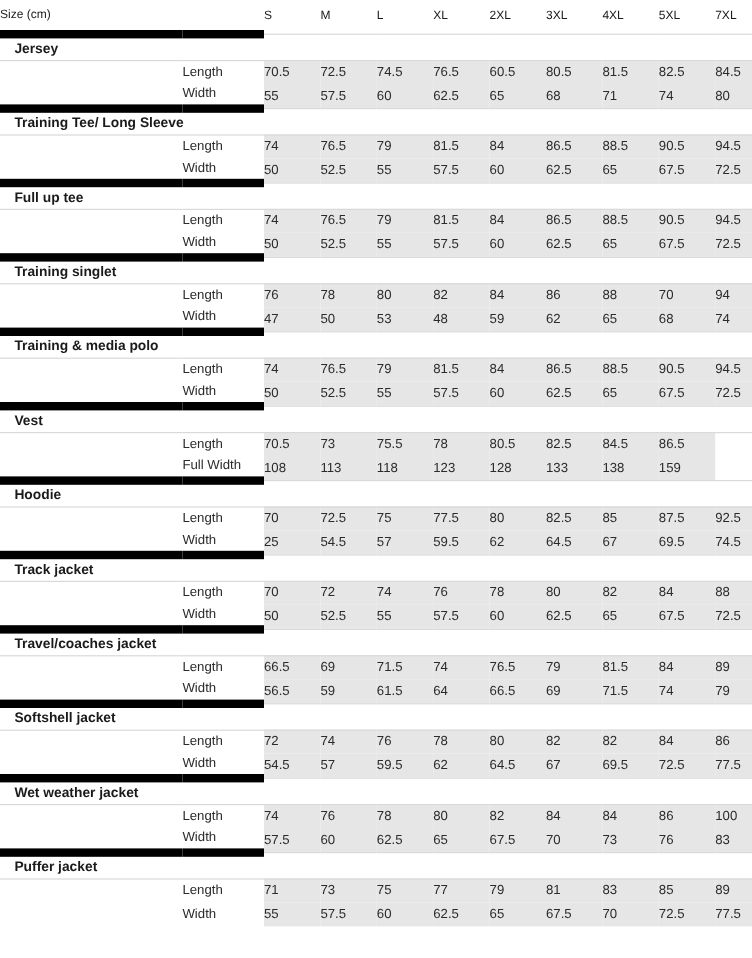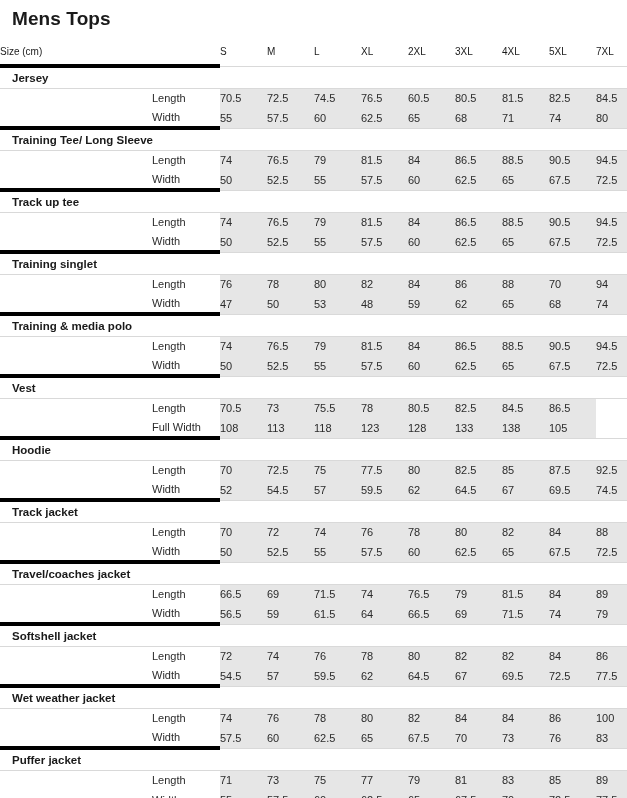--- a/index.html
+++ b/index.html
@@ -61,21 +61,21 @@
     font-size: 11.5px;
     color: #1a1a1a;
     padding-left: 6px;
   }
   tr.group-row td {
     height: 22px;
     font-weight: bold;
     font-size: 11.5px;
     color: #1a1a1a;
     padding-left: 12px;
-    border-top: 4px solid #000000;
+    border-top: 7px solid #000000;
     border-bottom: 1px solid #d9d9d9;
   }
   tr.group-row td.group-blank {
     border-top: 1px solid #d9d9d9;
     border-bottom: 1px solid #d9d9d9;
     padding-left: 0;
   }
   tr.data-row td {
     height: 20px;
     font-size: 11px;
@@ -92,21 +92,20 @@
     background: #e6e6e6;
   }
   td.empty-pad {
     background: transparent;
   }
 </style>
 </head>
 <body>
 
 <div class="page">
-  <div class="title">Mens Tops</div>
 
   <table class="size-table">
     <colgroup>
       <col class="c-label">
       <col class="c-metric">
       <col class="c-size">
         <col class="c-size">
         <col class="c-size">
         <col class="c-size">
         <col class="c-size">
@@ -183,21 +182,21 @@
           <td class="val shaded">52.5</td>
           <td class="val shaded">55</td>
           <td class="val shaded">57.5</td>
           <td class="val shaded">60</td>
           <td class="val shaded">62.5</td>
           <td class="val shaded">65</td>
           <td class="val shaded">67.5</td>
           <td class="val shaded">72.5</td>
         </tr>
         <tr class="group-row">
-          <td colspan="2">Track up tee</td>
+          <td colspan="2">Full up tee</td>
           <td class="group-blank" colspan="9"></td>
         </tr>
         <tr class="data-row">
           <td></td>
           <td class="metric">Length</td>
           <td class="val shaded">74</td>
           <td class="val shaded">76.5</td>
           <td class="val shaded">79</td>
           <td class="val shaded">81.5</td>
           <td class="val shaded">84</td>
@@ -299,21 +298,21 @@
         <tr class="data-row">
           <td></td>
           <td class="metric">Full Width</td>
           <td class="val shaded">108</td>
           <td class="val shaded">113</td>
           <td class="val shaded">118</td>
           <td class="val shaded">123</td>
           <td class="val shaded">128</td>
           <td class="val shaded">133</td>
           <td class="val shaded">138</td>
-          <td class="val shaded">105</td>
+          <td class="val shaded">159</td>
           <td class="val empty-pad"></td>
         </tr>
         <tr class="group-row">
           <td colspan="2">Hoodie</td>
           <td class="group-blank" colspan="9"></td>
         </tr>
         <tr class="data-row">
           <td></td>
           <td class="metric">Length</td>
           <td class="val shaded">70</td>
@@ -322,21 +321,21 @@
           <td class="val shaded">77.5</td>
           <td class="val shaded">80</td>
           <td class="val shaded">82.5</td>
           <td class="val shaded">85</td>
           <td class="val shaded">87.5</td>
           <td class="val shaded">92.5</td>
         </tr>
         <tr class="data-row">
           <td></td>
           <td class="metric">Width</td>
-          <td class="val shaded">52</td>
+          <td class="val shaded">25</td>
           <td class="val shaded">54.5</td>
           <td class="val shaded">57</td>
           <td class="val shaded">59.5</td>
           <td class="val shaded">62</td>
           <td class="val shaded">64.5</td>
           <td class="val shaded">67</td>
           <td class="val shaded">69.5</td>
           <td class="val shaded">74.5</td>
         </tr>
         <tr class="group-row">

